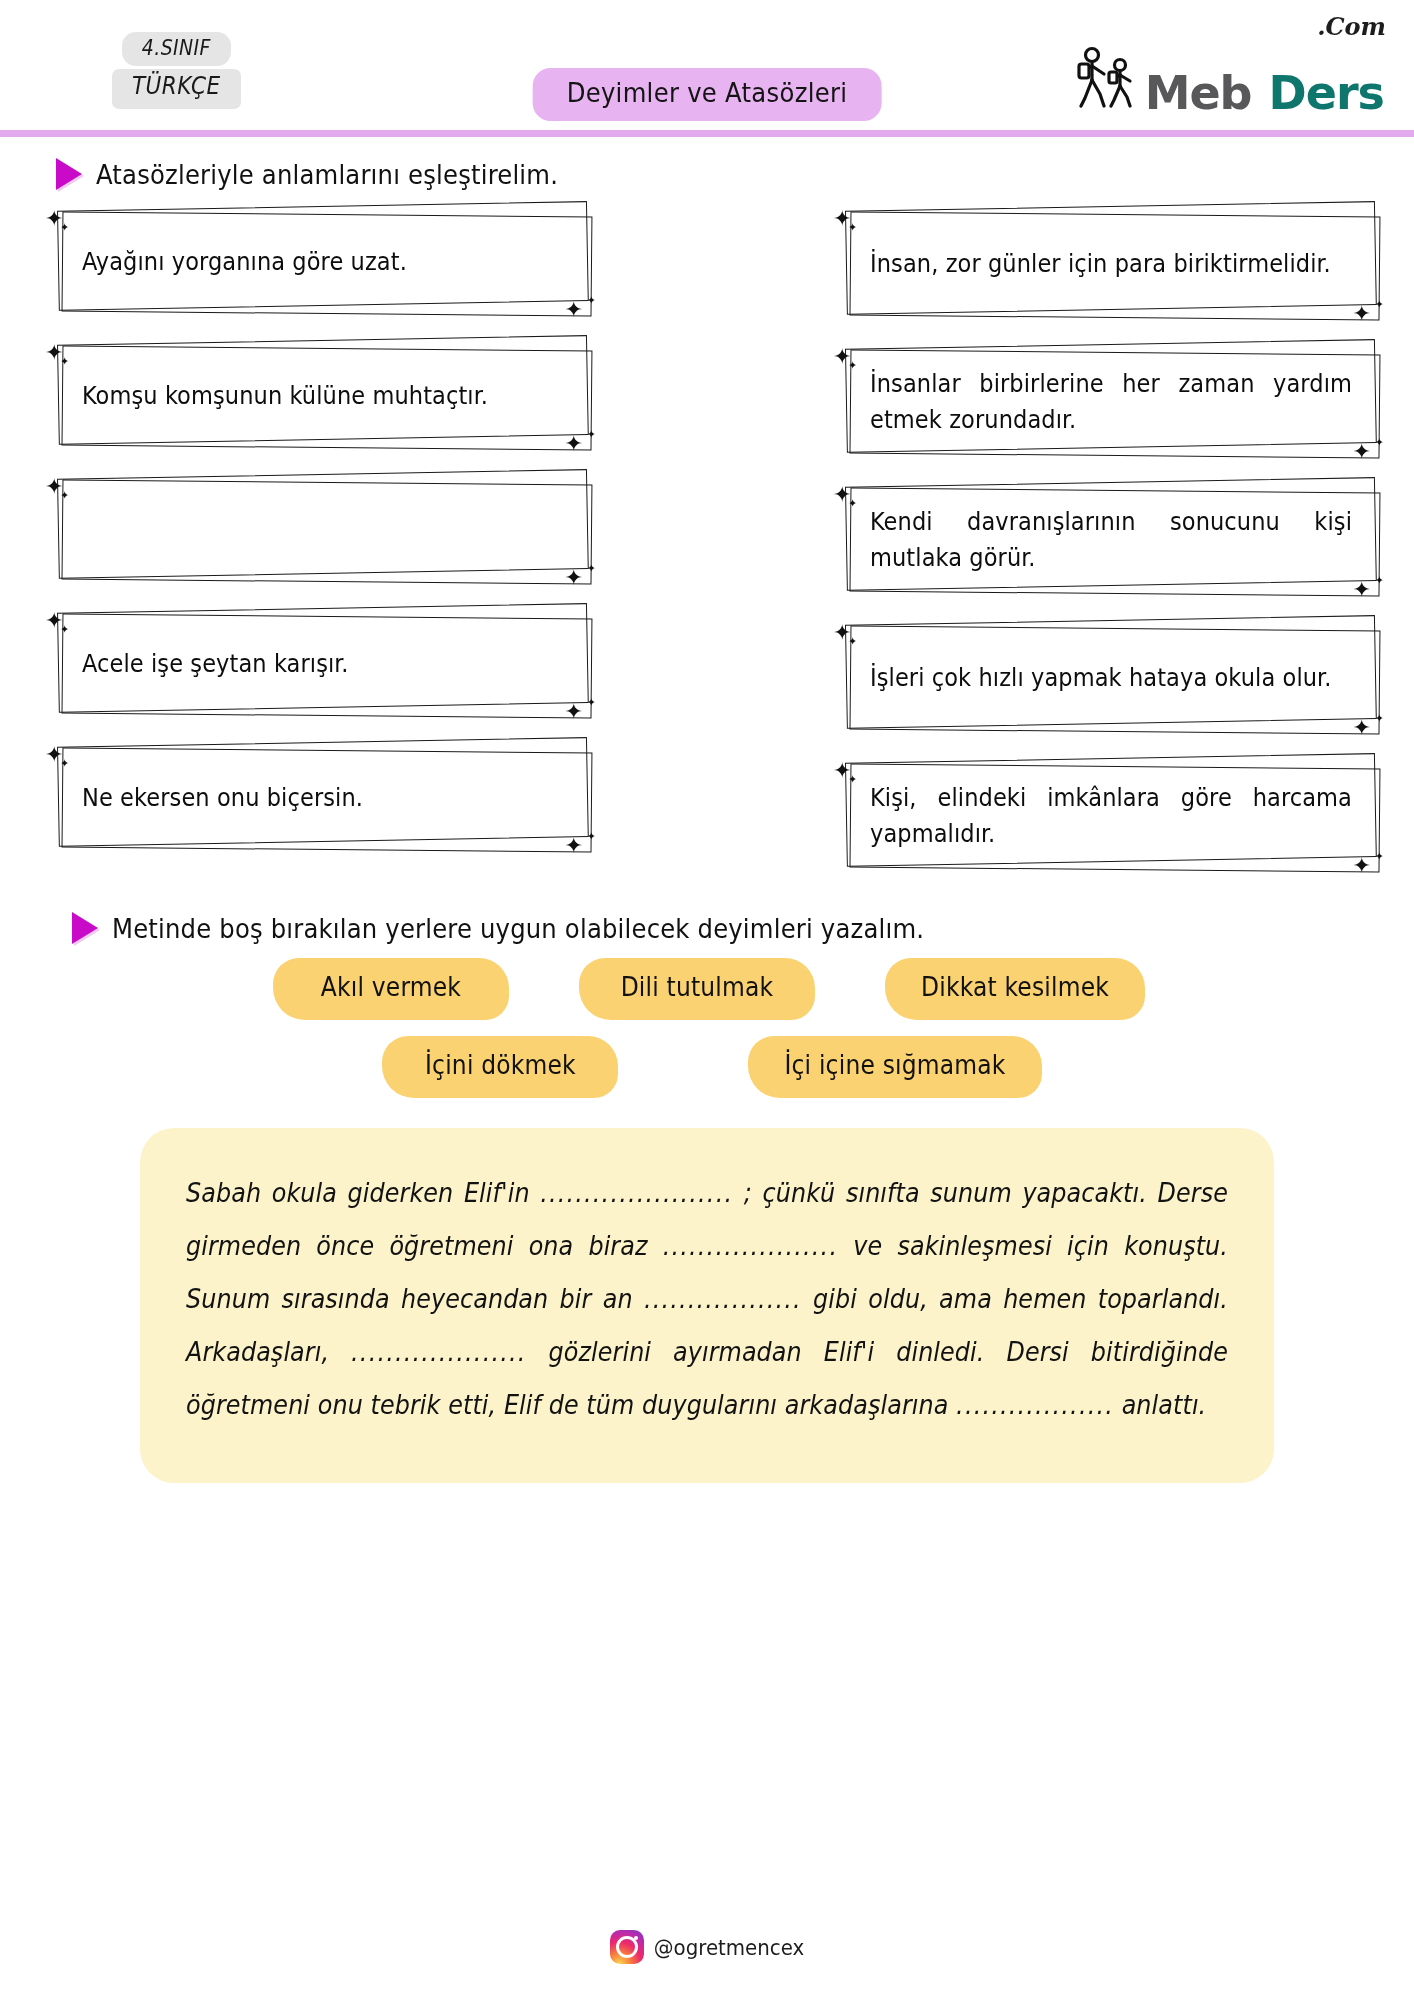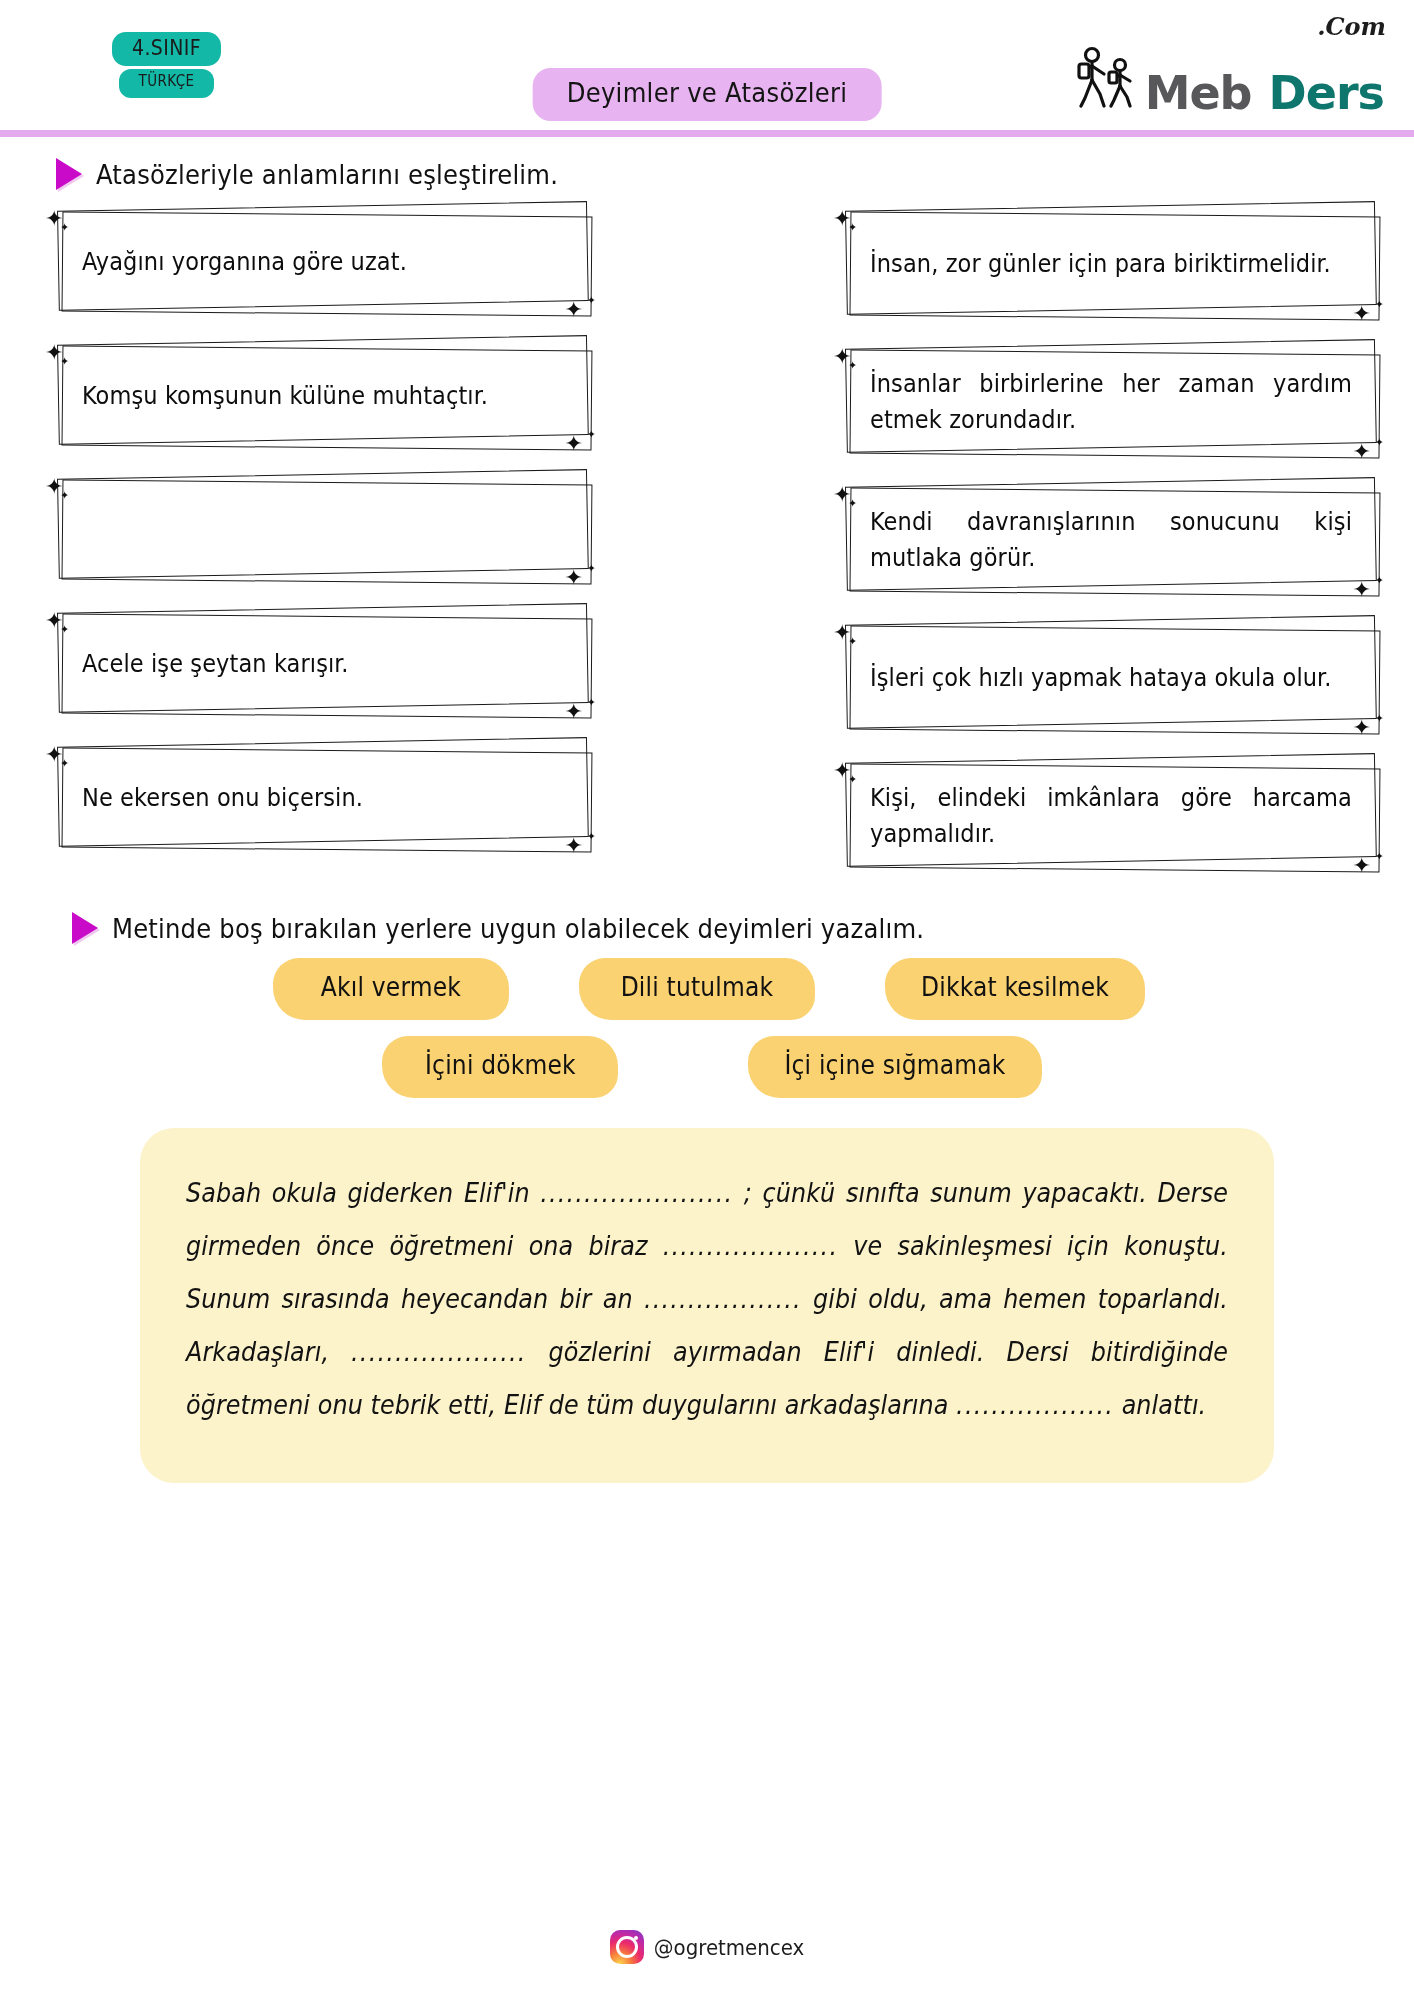--- a/index.html
+++ b/index.html
@@ -21,35 +21,36 @@
 
   .grade-stack {
     position: absolute;
     left: 112px;
     top: 32px;
     display: flex;
     flex-direction: column;
     align-items: center;
   }
   .grade-pill {
-    background: #14b8a6;
+    background: #e5e5e5;
     color: #1a1a1a;
     border-radius: 14px;
     padding: 4px 20px 6px;
     font-size: 21px;
     letter-spacing: .4px;
     font-family: "DejaVu Sans", sans-serif;
     font-stretch: condensed;
     line-height: 1.15;
+    font-style: italic;
   }
   .grade-pill.sub {
     margin-top: 3px;
-    font-size: 15px;
+    font-size: 24px;
     padding: 4px 20px 8px;
-    border-radius: 12px;
+    border-radius: 7px;
   }
 
   .title-pill {
     position: absolute;
     left: 50%;
     transform: translateX(-50%);
     top: 68px;
     background: #e7b3f0;
     border-radius: 18px;
     padding: 9px 34px 13px;

